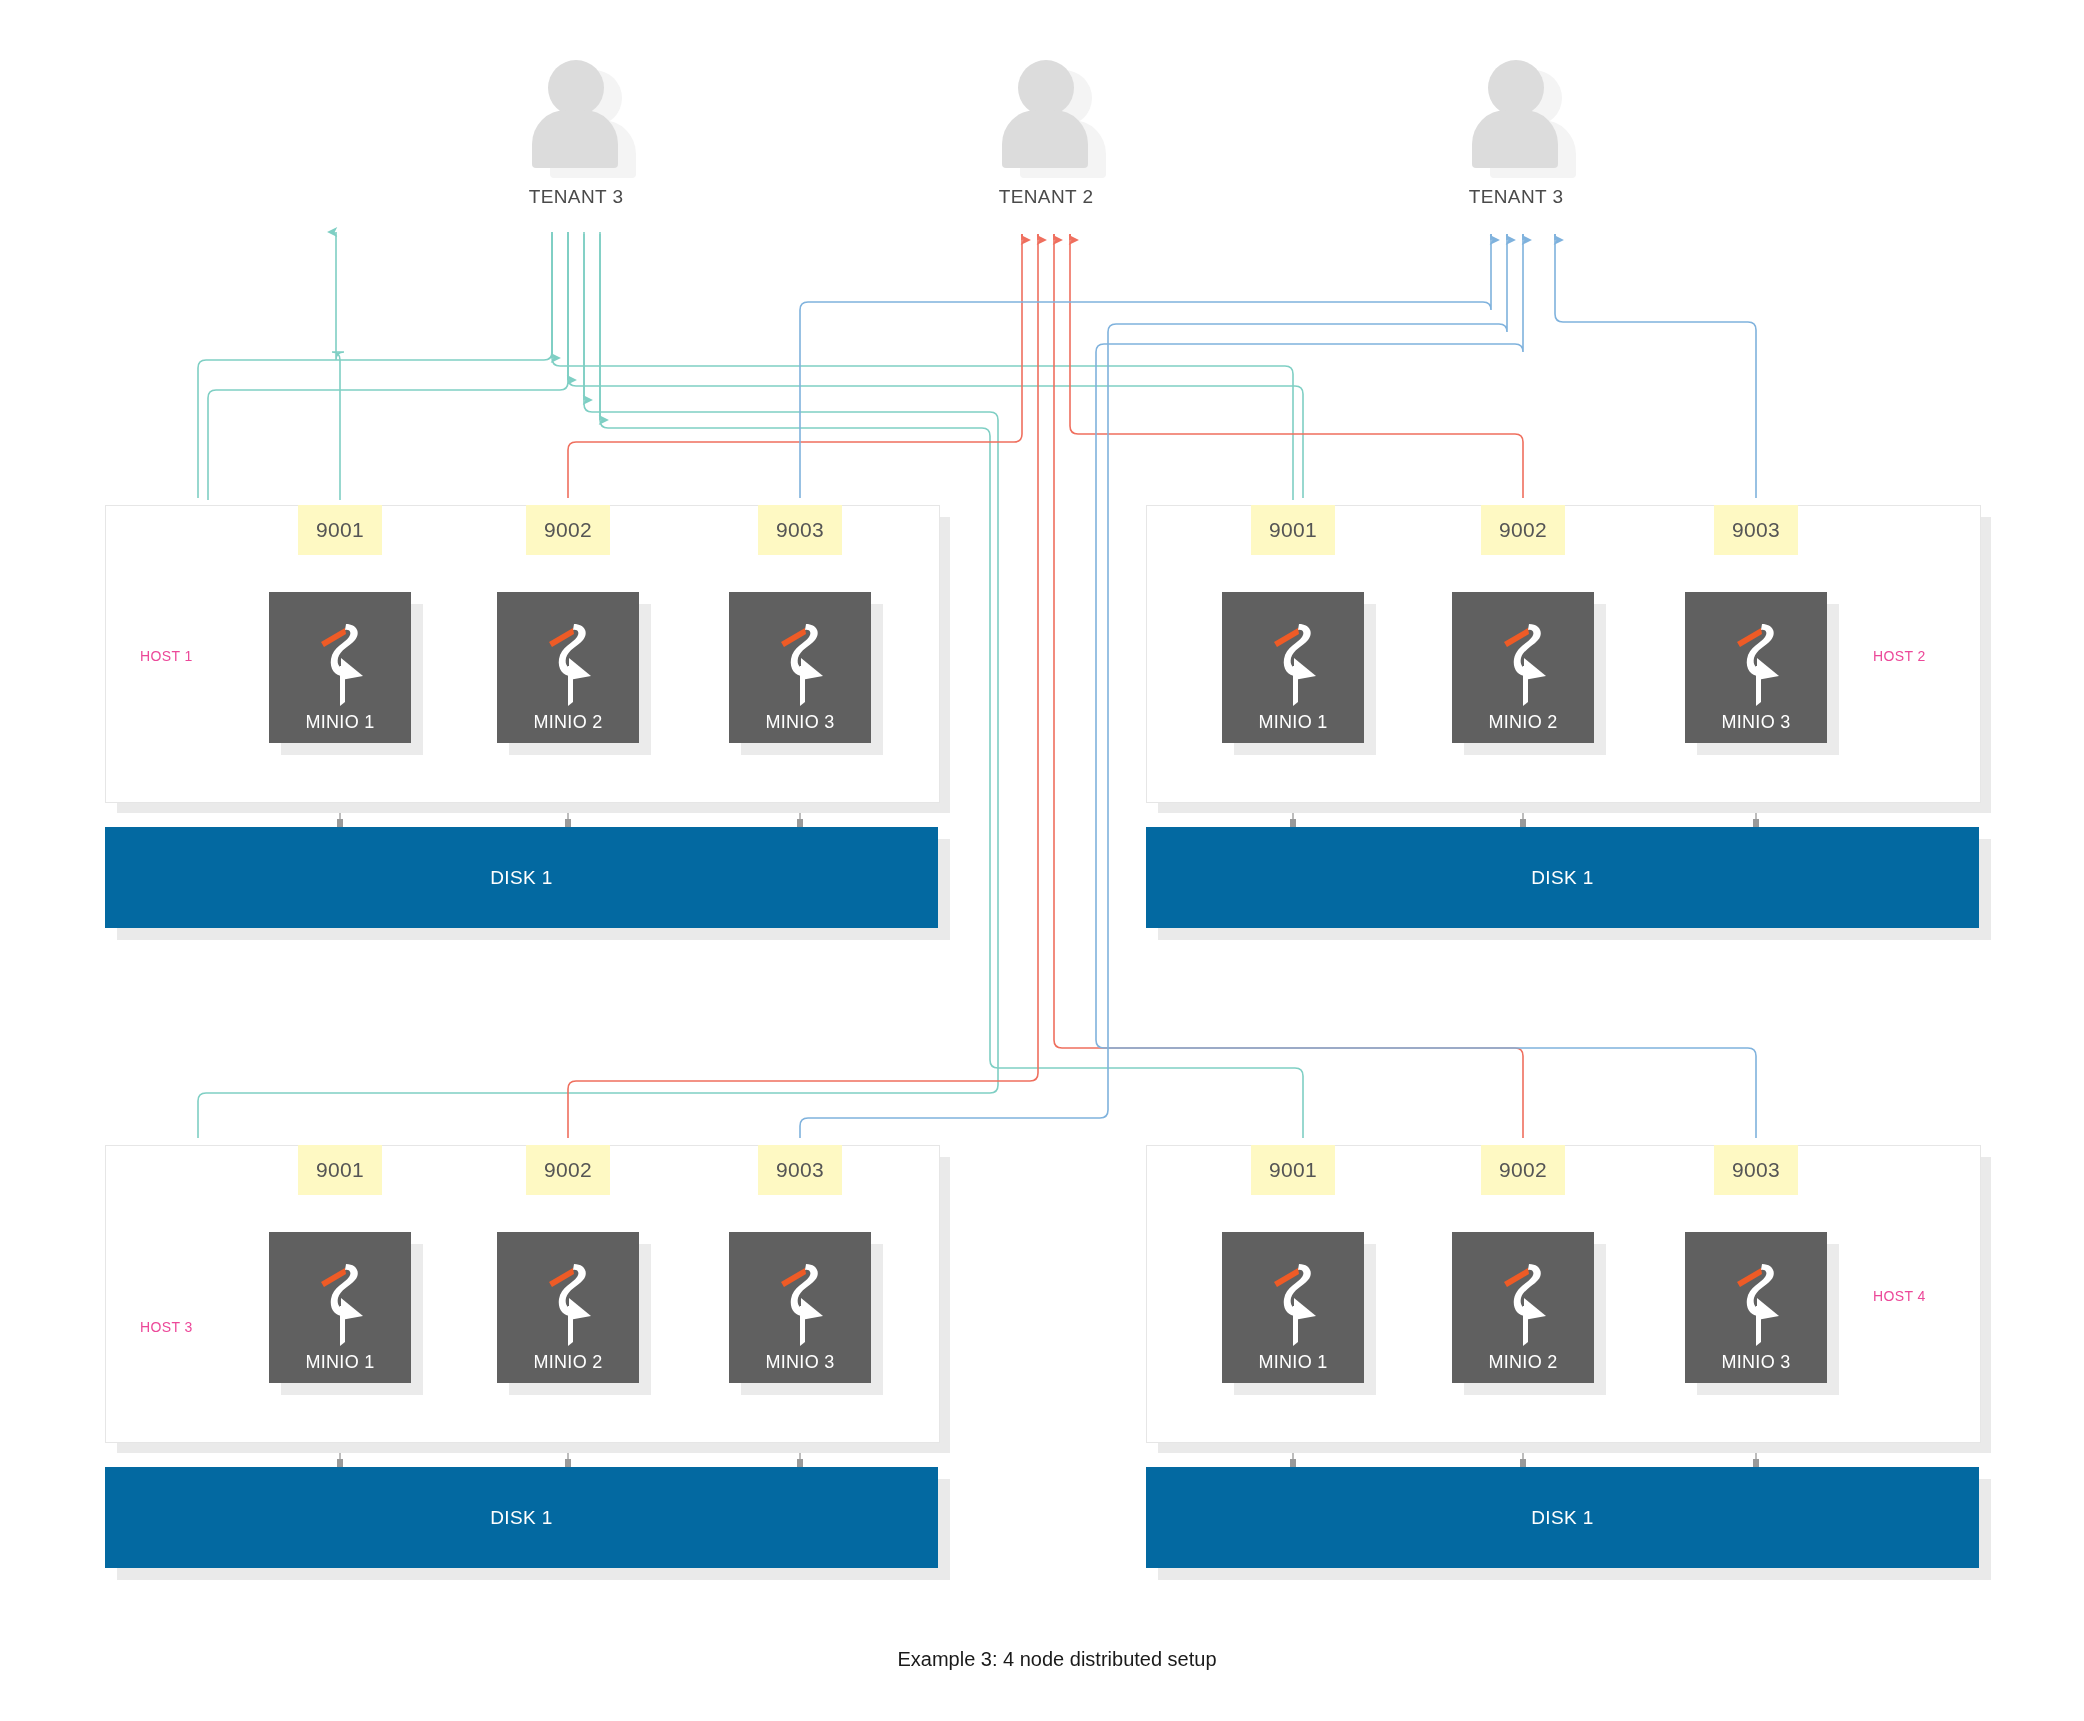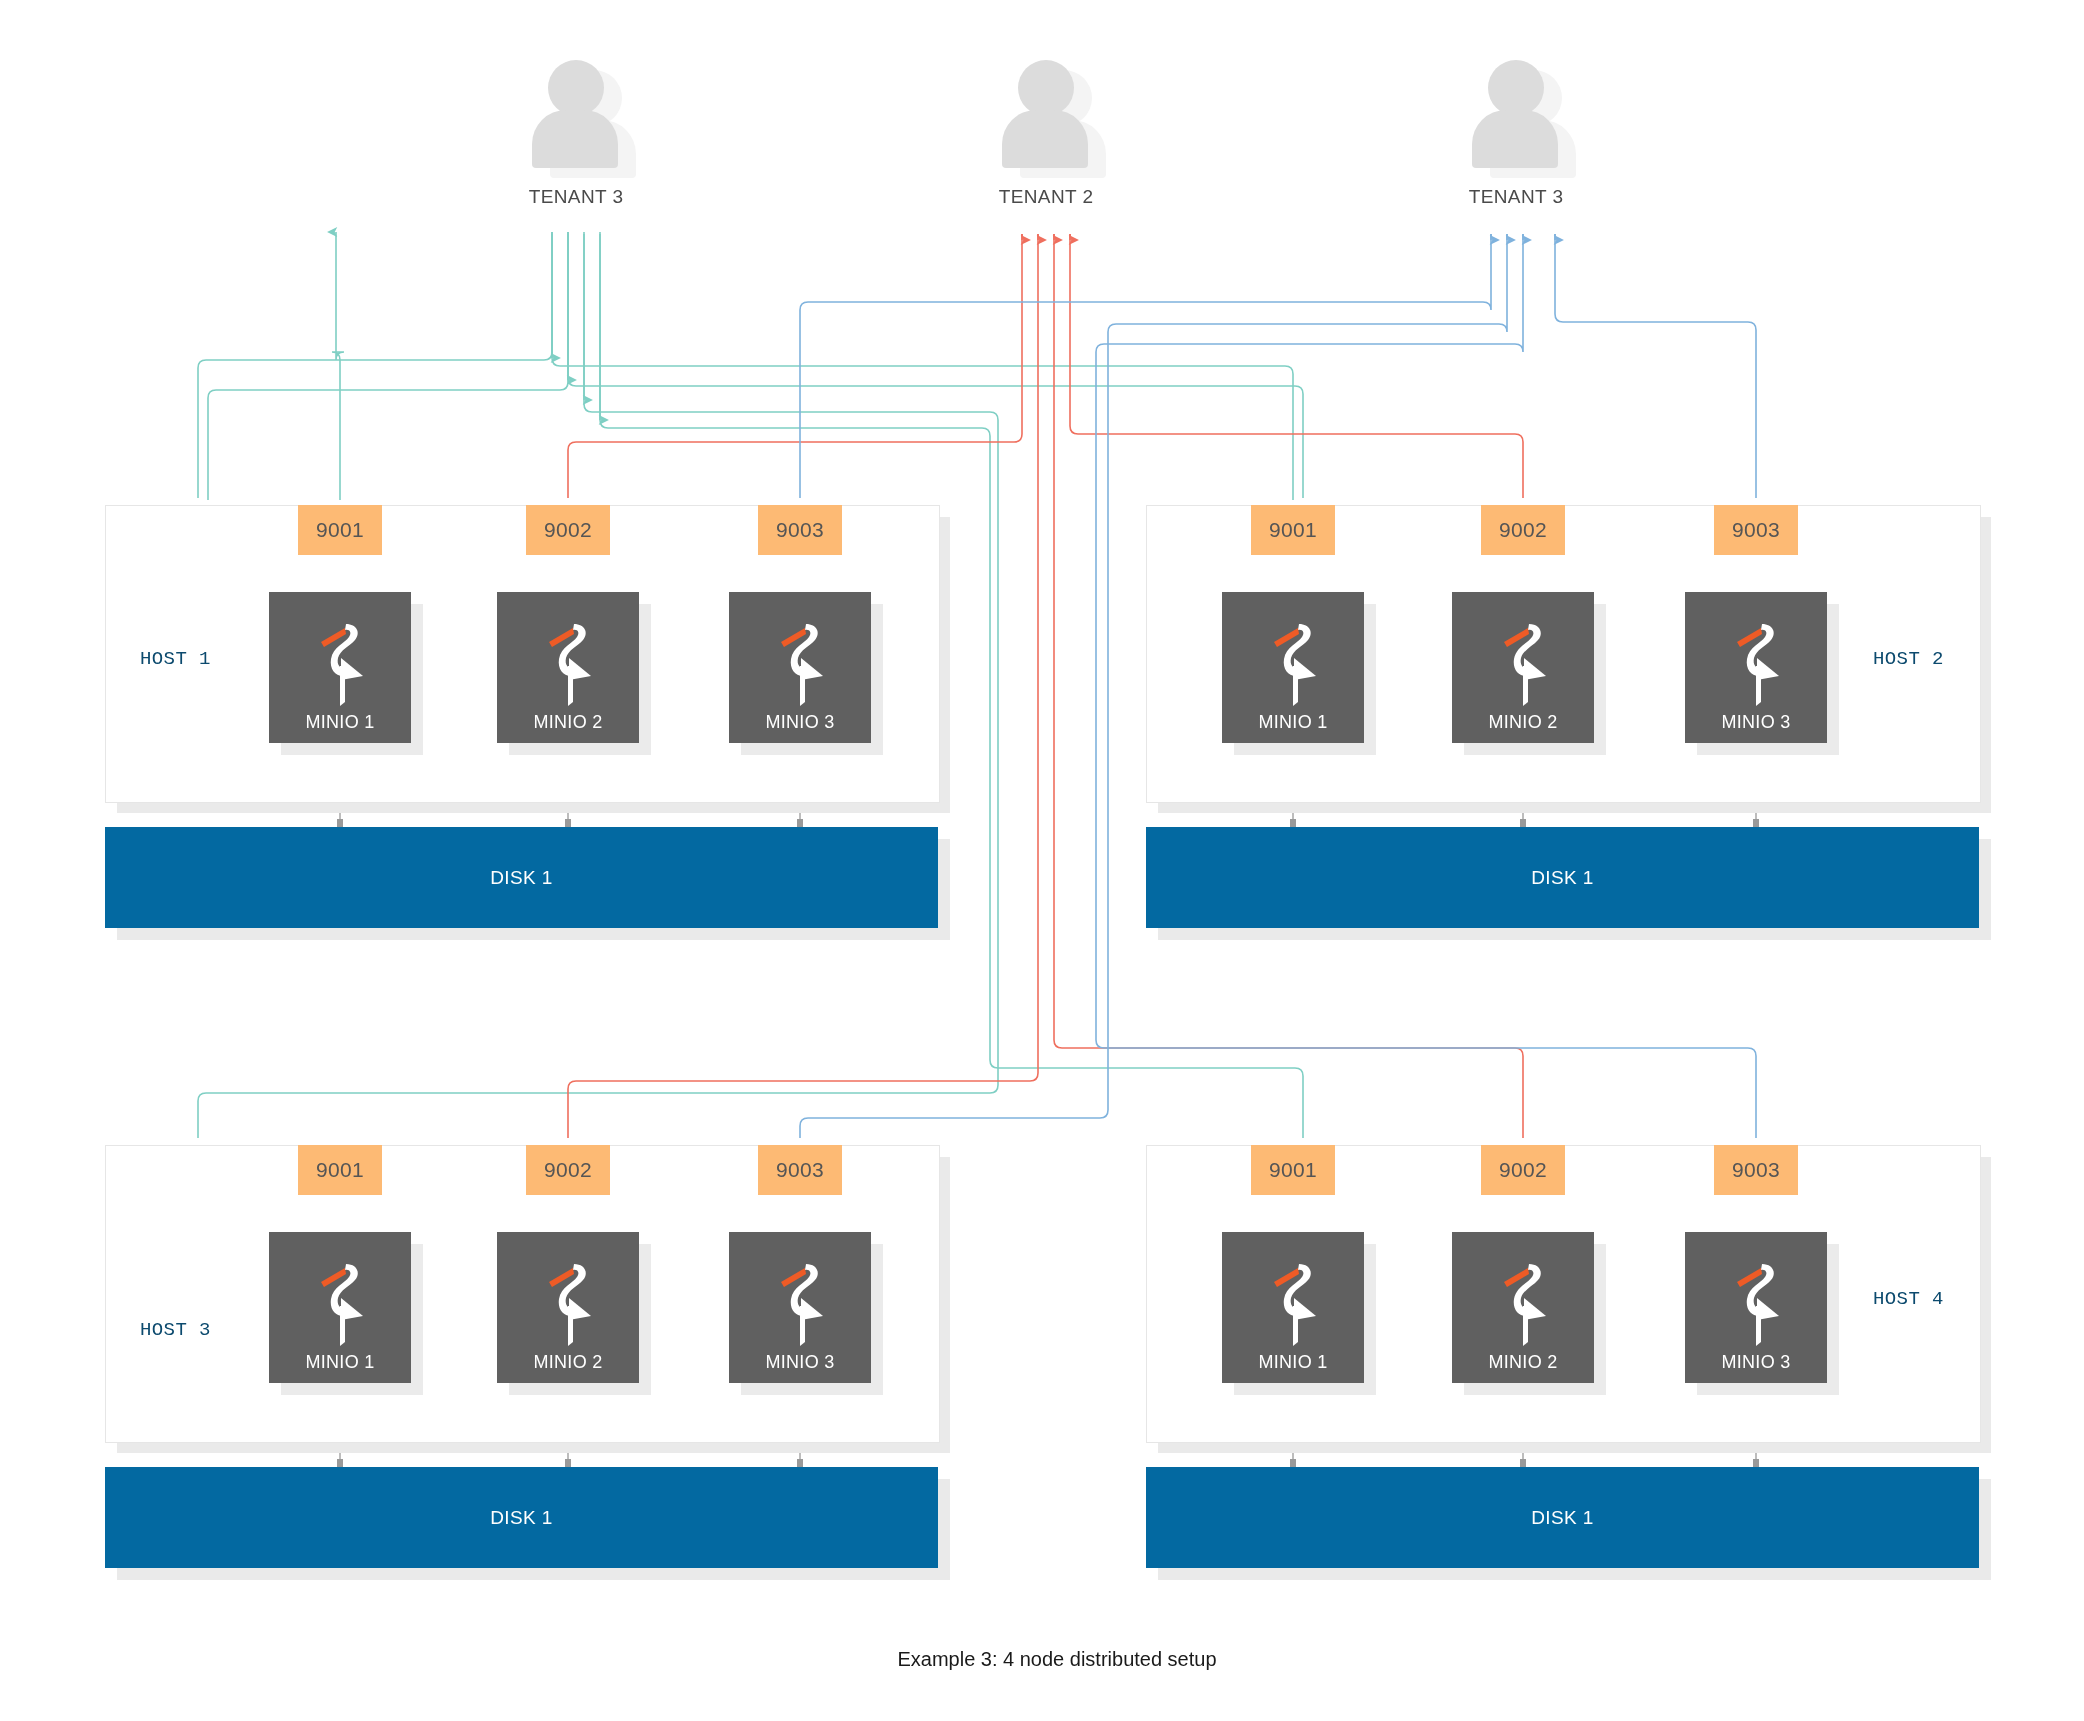--- a/index.html
+++ b/index.html
@@ -14,24 +14,24 @@
   .tenant-shadow{position:absolute;left:12px;top:10px;width:86px;height:108px;}
   .tenant-shadow .head{position:absolute;left:26px;top:0;width:56px;height:56px;border-radius:50%;background:#f4f4f4;}
   .tenant-shadow .body{position:absolute;left:10px;top:50px;width:86px;height:58px;border-radius:34px 34px 4px 4px;background:#f4f4f4;}
   .tenant-fig .head{position:absolute;left:20px;top:0;width:56px;height:56px;border-radius:50%;background:#dcdcdc;}
   .tenant-fig .body{position:absolute;left:4px;top:50px;width:86px;height:58px;border-radius:34px 34px 4px 4px;background:#dcdcdc;}
   .tenant-label{margin-top:8px;font-size:19px;color:#4a4a4a;letter-spacing:.4px;white-space:nowrap;}
 
   
   .host-shadow{position:absolute;background:#eaeaea;}
   .host-box{position:absolute;background:#ffffff;border:1px solid #e6e6e6;}
-  .host-label{position:absolute;font-size:19px;color:#0c4a6e;letter-spacing:.4px;white-space:nowrap;font-family:Liberation Mono, monospace;}
-
-  
-  .port{position:absolute;width:84px;height:50px;background:#fdba74;display:flex;align-items:center;
+  .host-label{position:absolute;font-size:14px;color:#ec4899;letter-spacing:.4px;white-space:nowrap;}
+
+  
+  .port{position:absolute;width:84px;height:50px;background:#fef9c3;display:flex;align-items:center;
         justify-content:center;font-size:21px;color:#555;letter-spacing:.3px;}
 
   
   .node-shadow{position:absolute;background:#ebebeb;}
   .node{position:absolute;width:142px;height:151px;background:#606060;
         display:flex;flex-direction:column;align-items:center;justify-content:flex-end;padding-bottom:10px;box-sizing:border-box;}
   .node .logo{width:70px;height:96px;margin-bottom:2px;}
   .node .node-label{color:#ffffff;font-size:18px;letter-spacing:.3px;white-space:nowrap;}
 
   

